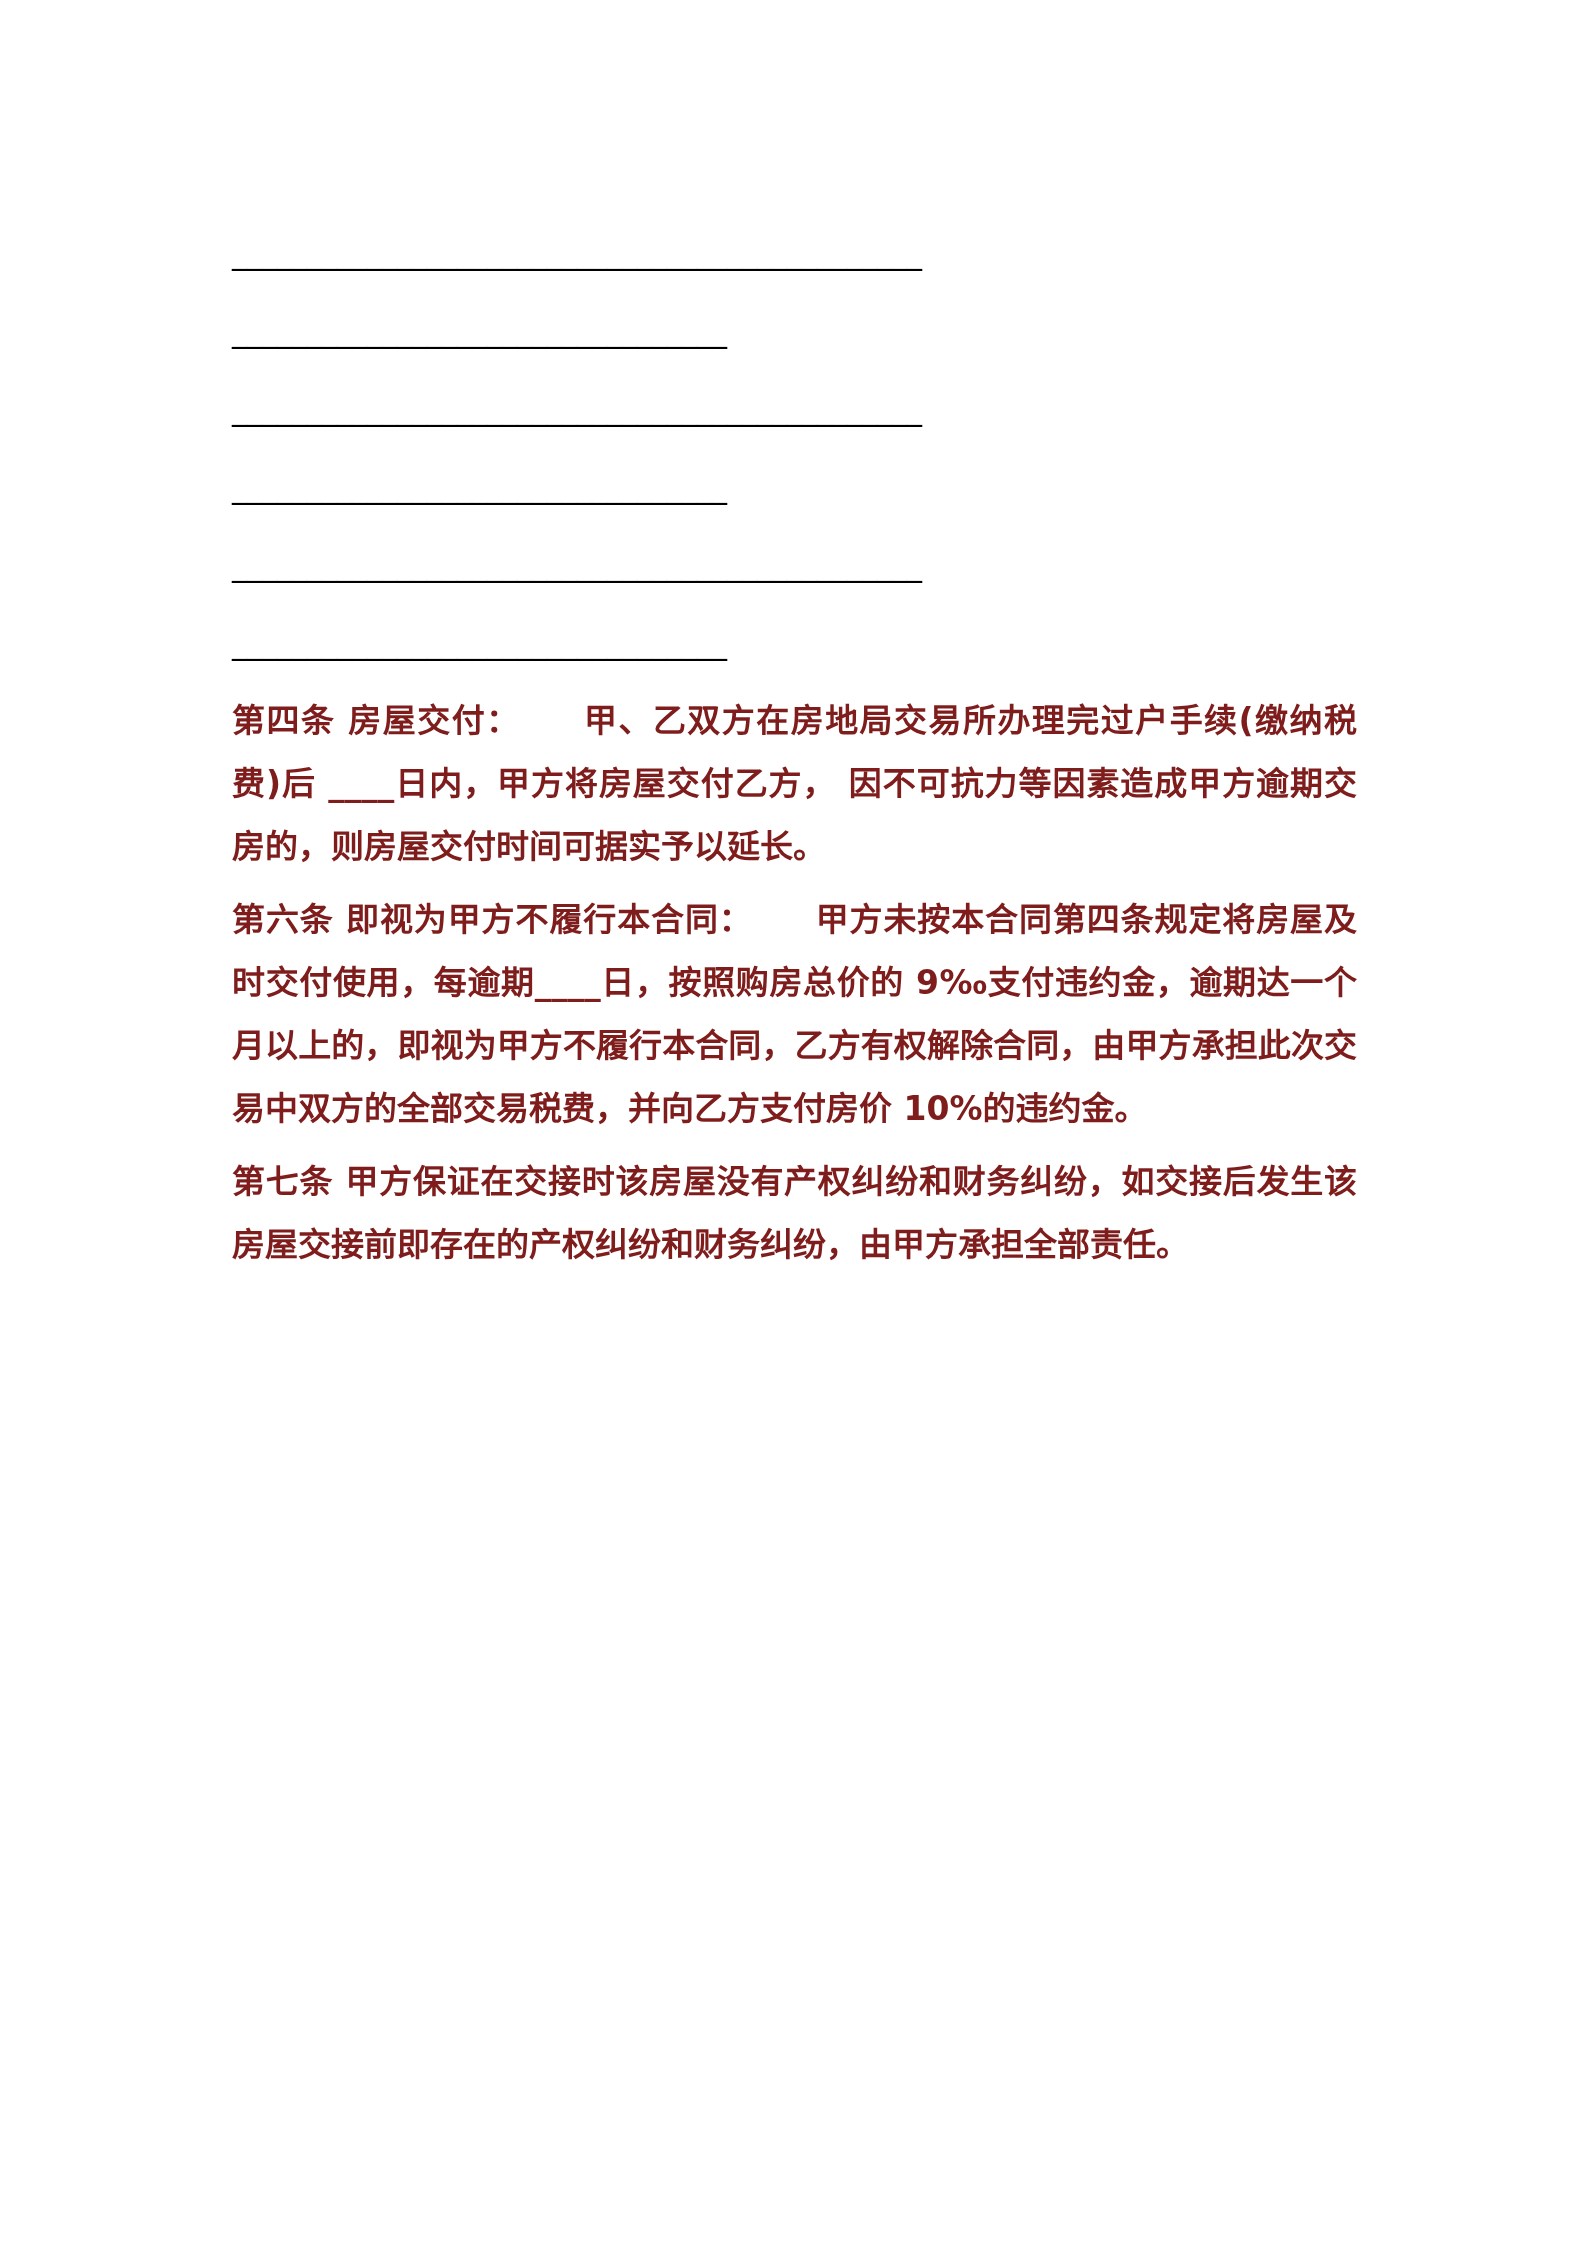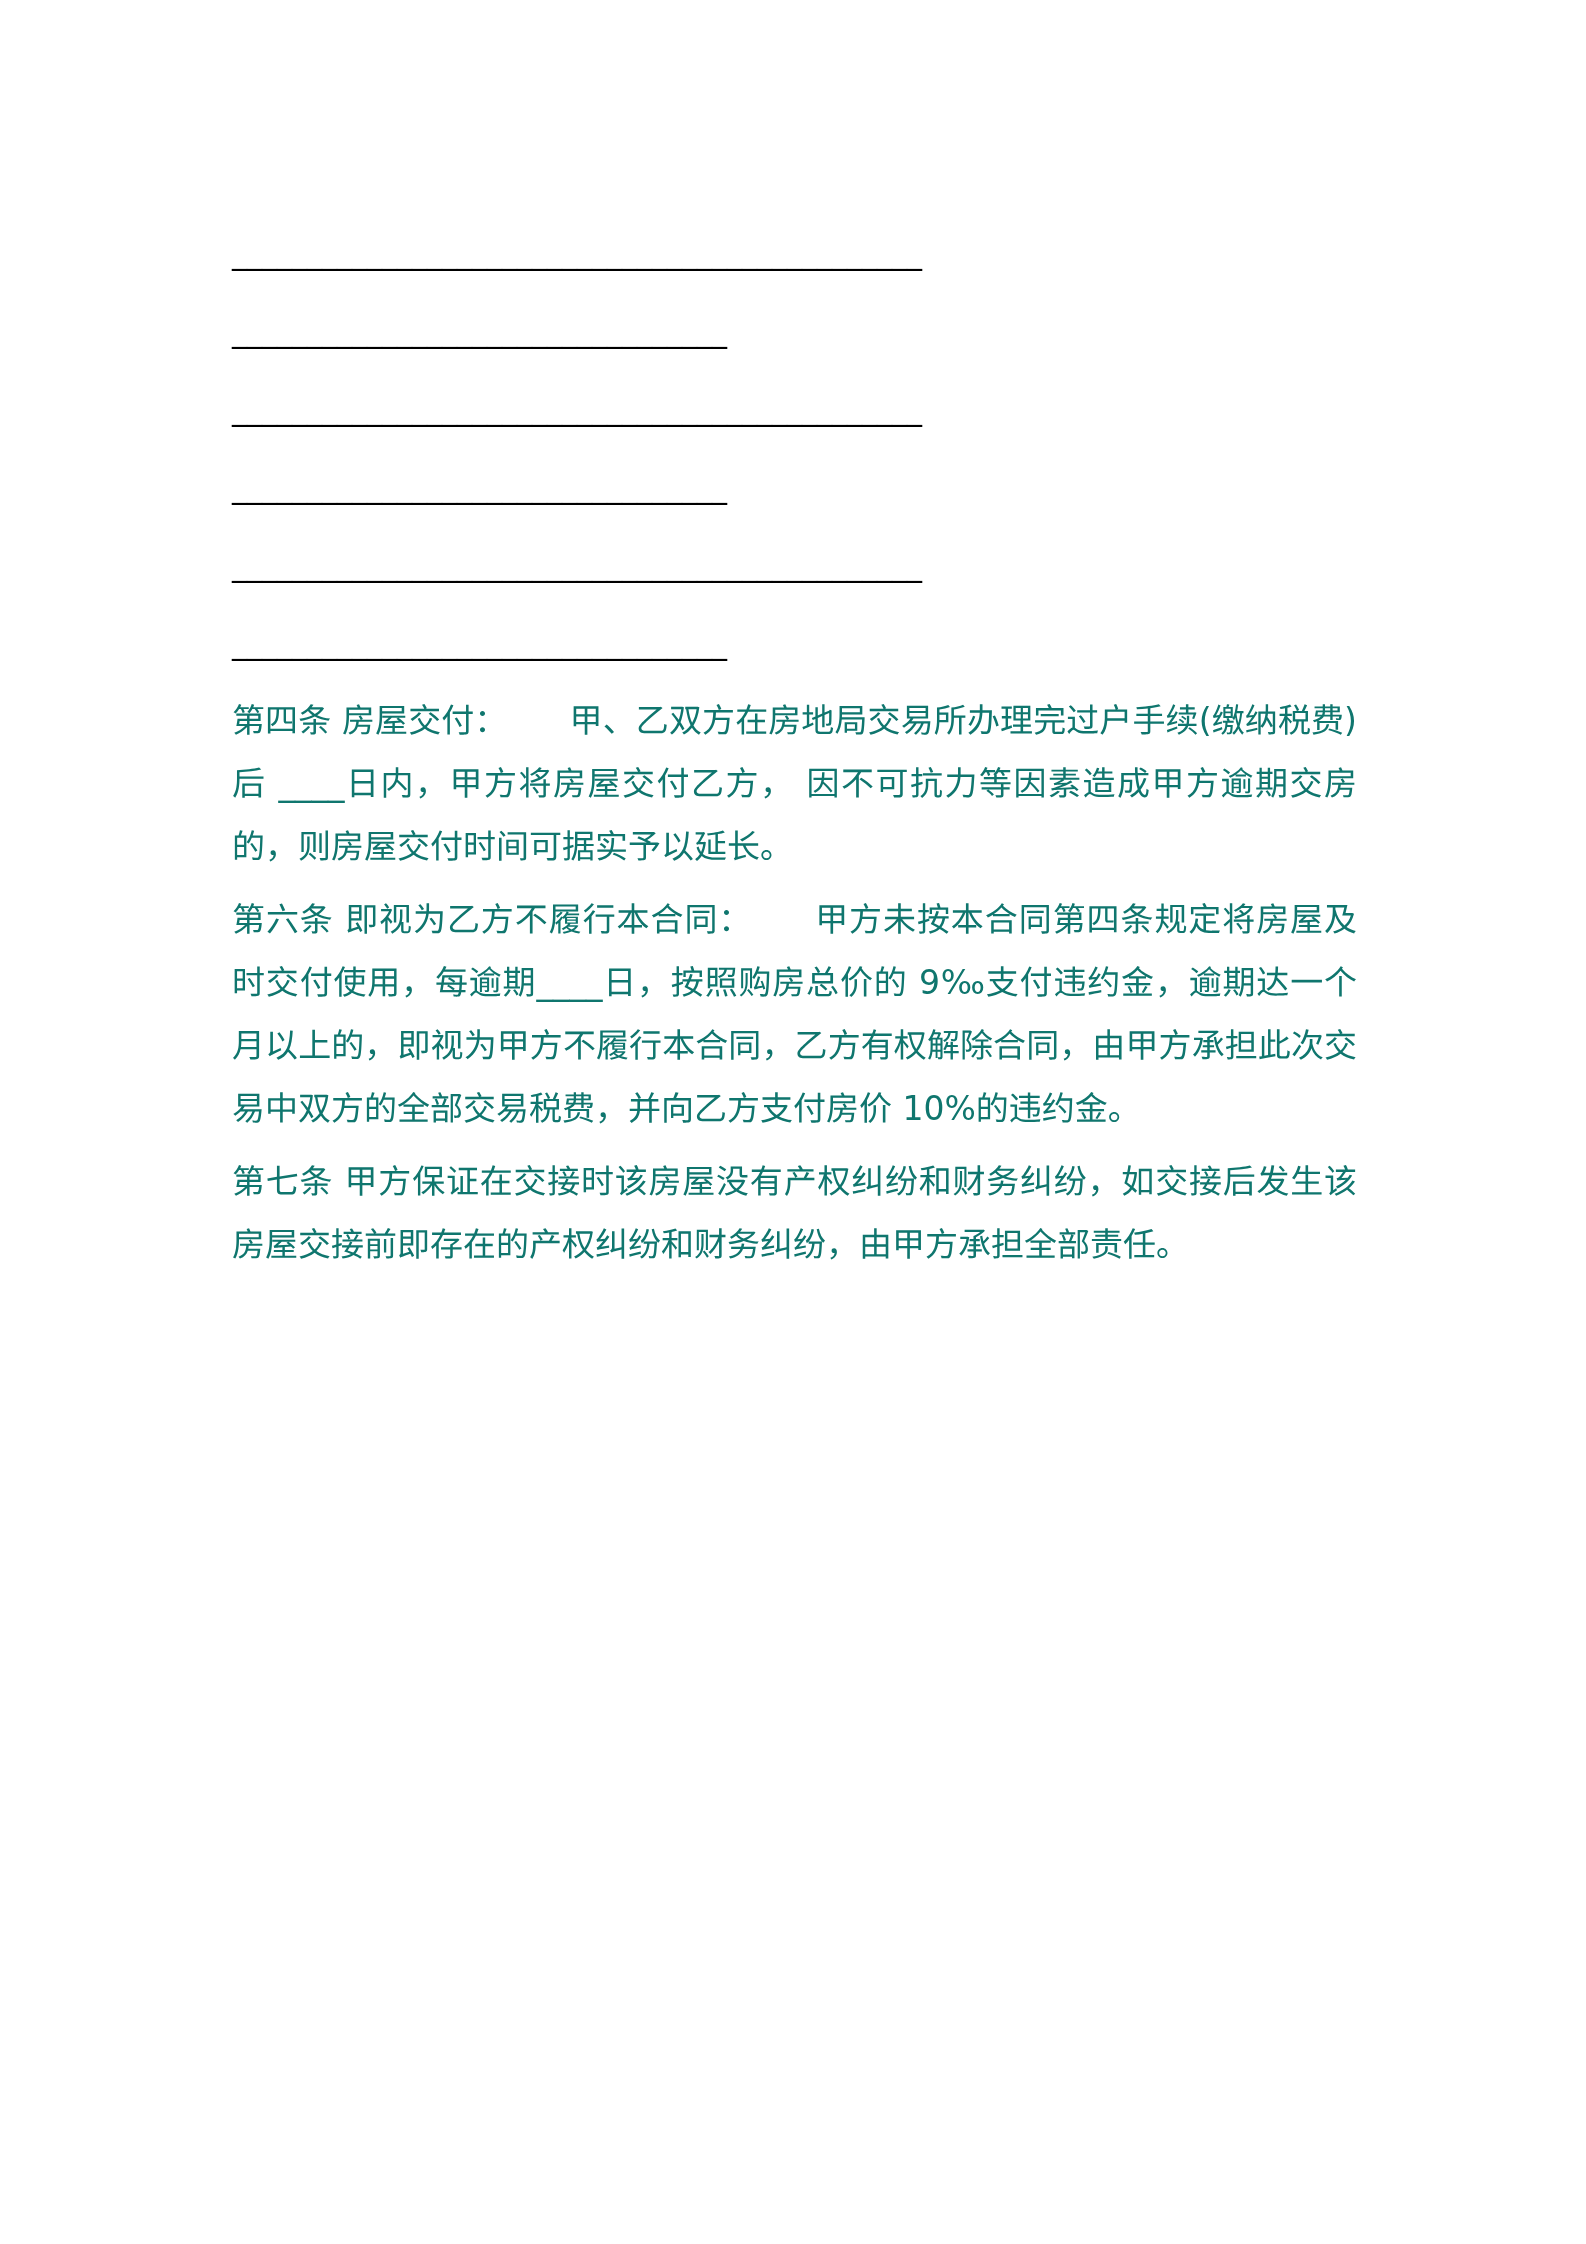--- a/index.html
+++ b/index.html
@@ -36,22 +36,22 @@
     color: #000000;
   }
   .rule-line.short {
     
   }
   .clause {
     font-size: 33px;
     line-height: 63px;
     text-align: justify;
     text-justify: inter-ideograph;
-    font-weight: 400;
-    color: #0f766e;
+    font-weight: 700;
+    color: #7f1d1d;
     margin: 0;
     padding: 0;
   }
   .clause + .clause {
     margin-top: 10px;
   }
   .clause .gap {
     display: inline-block;
     width: 62px;
   }
@@ -70,18 +70,18 @@
     <div class="rule-line">______________________________________________</div>
     <div class="rule-line short">_________________________________</div>
     <div class="rule-line">______________________________________________</div>
     <div class="rule-line short">_________________________________</div>
 
     <div class="spacer-6"></div>
 
     <p class="clause"><span>第四条 房屋交付：</span><span class="gap"></span><span>甲、乙双方在房地局交易所办理完过户手续(缴纳税费)后 ____日内，甲方将房屋交付乙方， 因不可抗力等因素造成甲方逾期交房的，则房屋交付时间可据实予以延长。</span></p>
 
 
-    <p class="clause"><span>第六条 即视为乙方不履行本合同：</span><span class="gap"></span><span>甲方未按本合同第四条规定将房屋及时交付使用，每逾期____日，按照购房总价的 9‰支付违约金，逾期达一个月以上的，即视为甲方不履行本合同，乙方有权解除合同，由甲方承担此次交易中双方的全部交易税费，并向乙方支付房价 10%的违约金。</span></p>
+    <p class="clause"><span>第六条 即视为甲方不履行本合同：</span><span class="gap"></span><span>甲方未按本合同第四条规定将房屋及时交付使用，每逾期____日，按照购房总价的 9‰支付违约金，逾期达一个月以上的，即视为甲方不履行本合同，乙方有权解除合同，由甲方承担此次交易中双方的全部交易税费，并向乙方支付房价 10%的违约金。</span></p>
 
     <p class="clause"><span>第七条 </span><span>甲方保证在交接时该房屋没有产权纠纷和财务纠纷，如交接后发生该房屋交接前即存在的产权纠纷和财务纠纷，由甲方承担全部责任。</span></p>
 
   </div>
 </div>
 
 </body></html>

